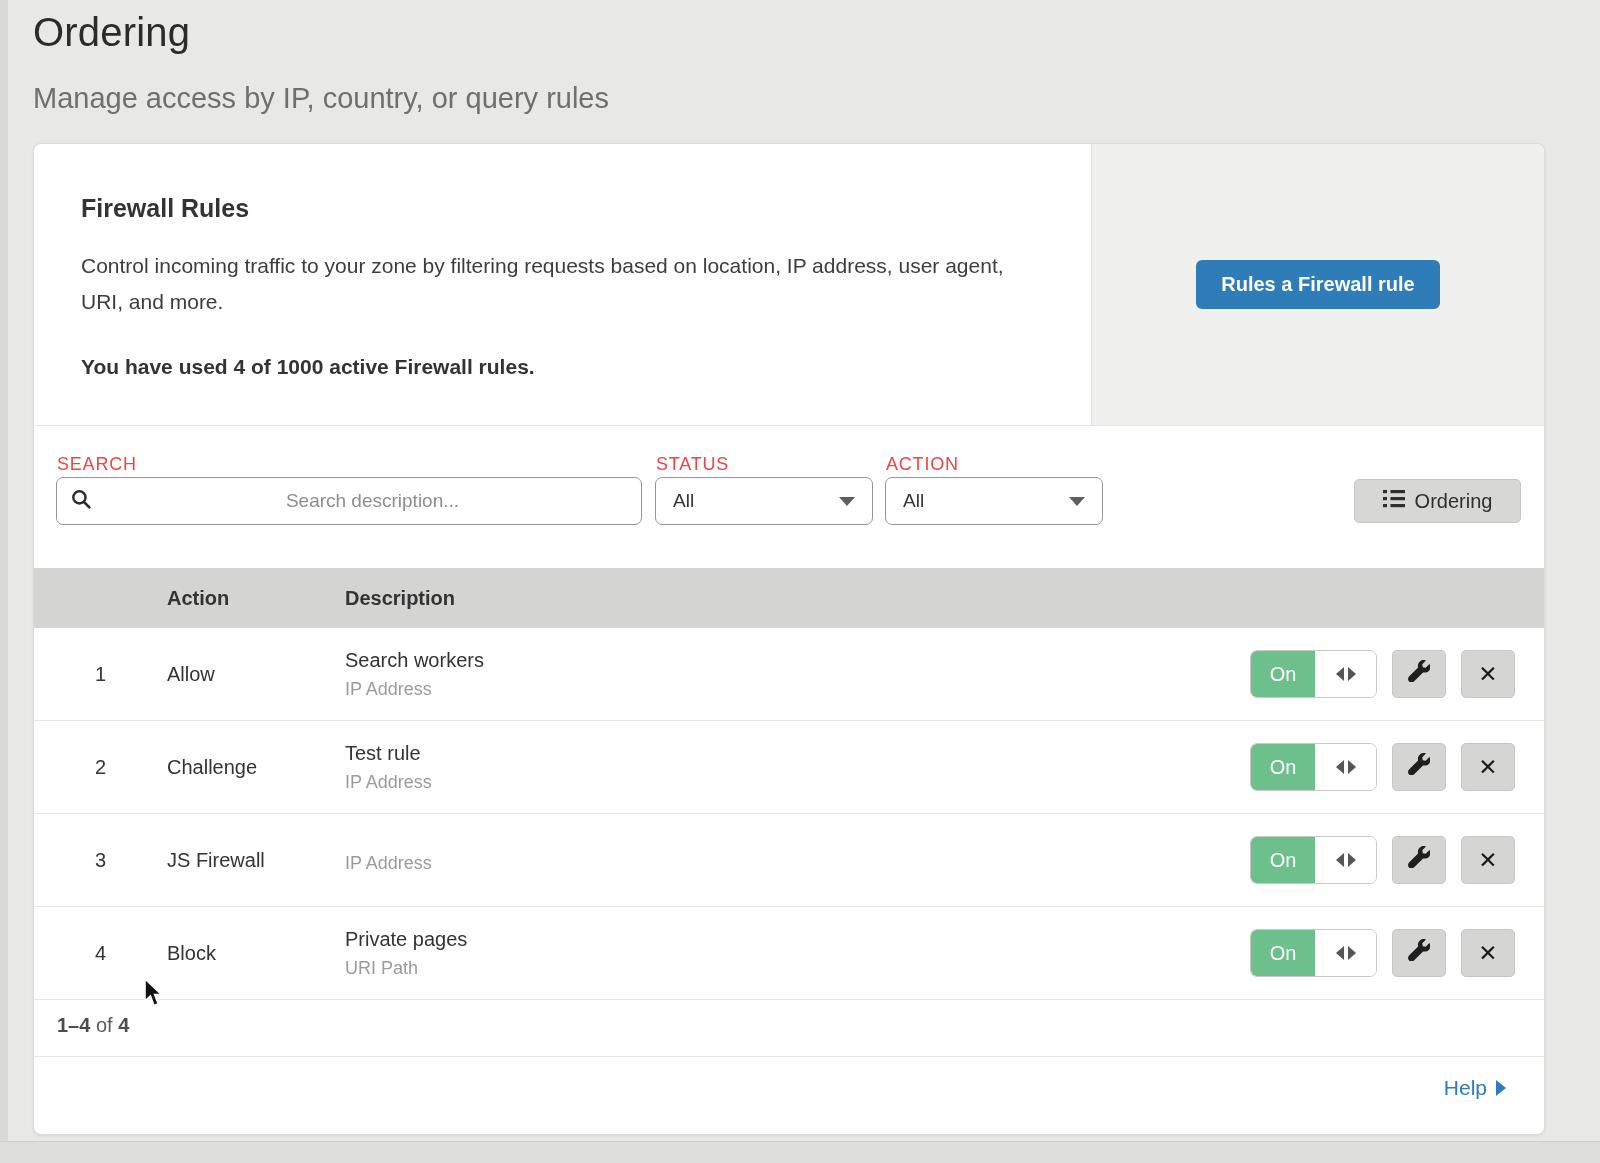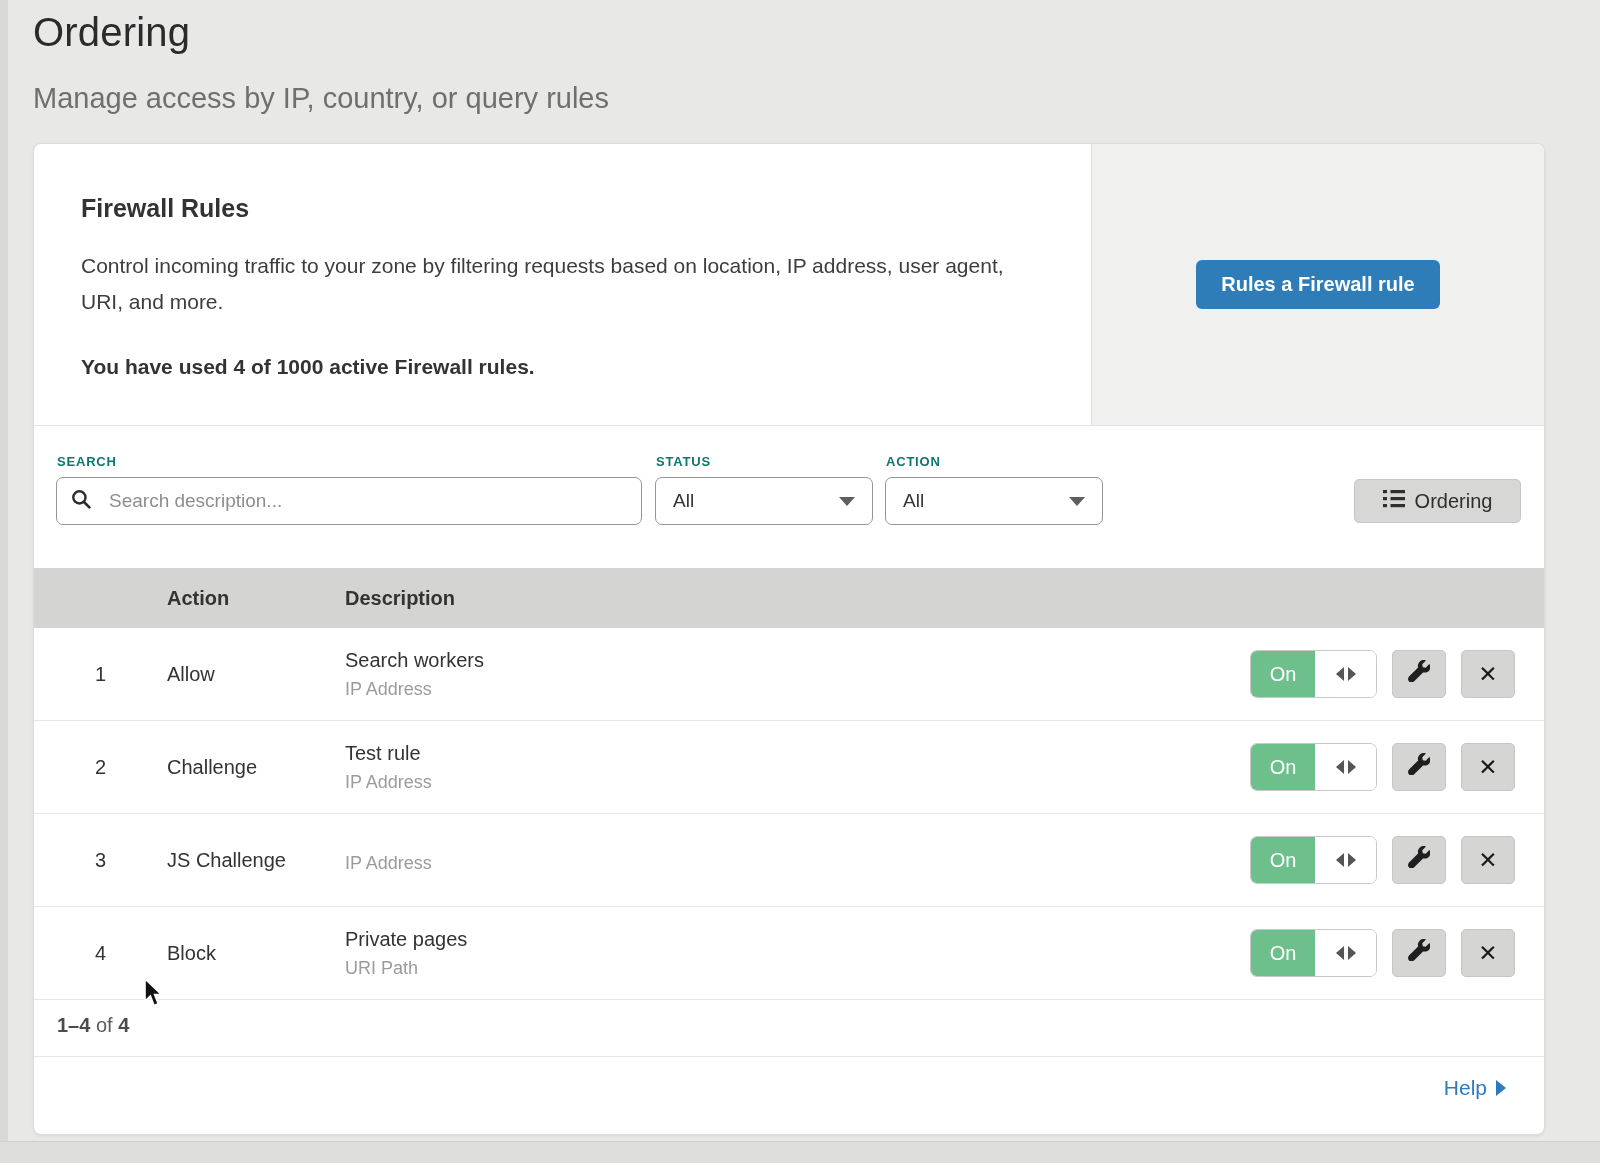--- a/index.html
+++ b/index.html
@@ -41,34 +41,34 @@
   }
   .create-btn {
     background:#2e7cb8; color:#ffffff; border:none; cursor:pointer;
     font-family:inherit; font-size:20px; font-weight:bold;
     padding:13px 25px; border-radius:6px;
   }
 
   
   .filter-bar { position:relative; height:142px; background:#fff; }
   .filter-label {
-    position:absolute; font-size:13px; font-weight:bold; color:#0f766e;
+    position:absolute; font-size:18px; font-weight:normal; color:#ef4444;
     letter-spacing:0.8px; text-transform:uppercase;
   }
   .search-label { left:23px; top:28px; }
   .status-label { left:622px; top:28px; }
   .action-label { left:852px; top:28px; }
   .search-wrap {
     position:absolute; left:22px; top:51px; width:586px; height:48px;
     border:1px solid #969695; border-radius:7px; background:#fff;
     display:flex; align-items:center; padding:0 14px;
   }
   .search-wrap input {
     border:none; outline:none; flex:1; font-family:inherit;
-    font-size:19px; color:#333; margin-left:18px; background:transparent;
+    font-size:19px; color:#333; margin-left:27px; background:transparent;text-align:center;
   }
   .search-wrap input::placeholder { color:#8e8e8e; }
   .select-box {
     position:absolute; top:51px; width:218px; height:48px;
     border:1px solid #969695; border-radius:7px; background:#fff;
     display:flex; align-items:center; justify-content:space-between;
     padding:0 17px; cursor:pointer;
   }
   .status-select { left:621px; }
   .action-select { left:851px; }
@@ -258,21 +258,21 @@
             </svg></span>
         </button>
       <button class="icon-btn">
           <span>✕</span>
         </button>
     </div>
   </div>
 
   <div class="rule-row">
     <div class="col-num">3</div>
-    <div class="col-action">JS Challenge</div>
+    <div class="col-action">JS Firewall</div>
     <div class="col-desc">
       <div class="desc-sub">IP Address</div>
     </div>
     <div class="row-controls">
       <div class="toggle">
         <div class="toggle-on">On</div>
         <div class="toggle-arrows">
             <span class="tri-left"></span>
             <span class="tri-right"></span>
           </div>

